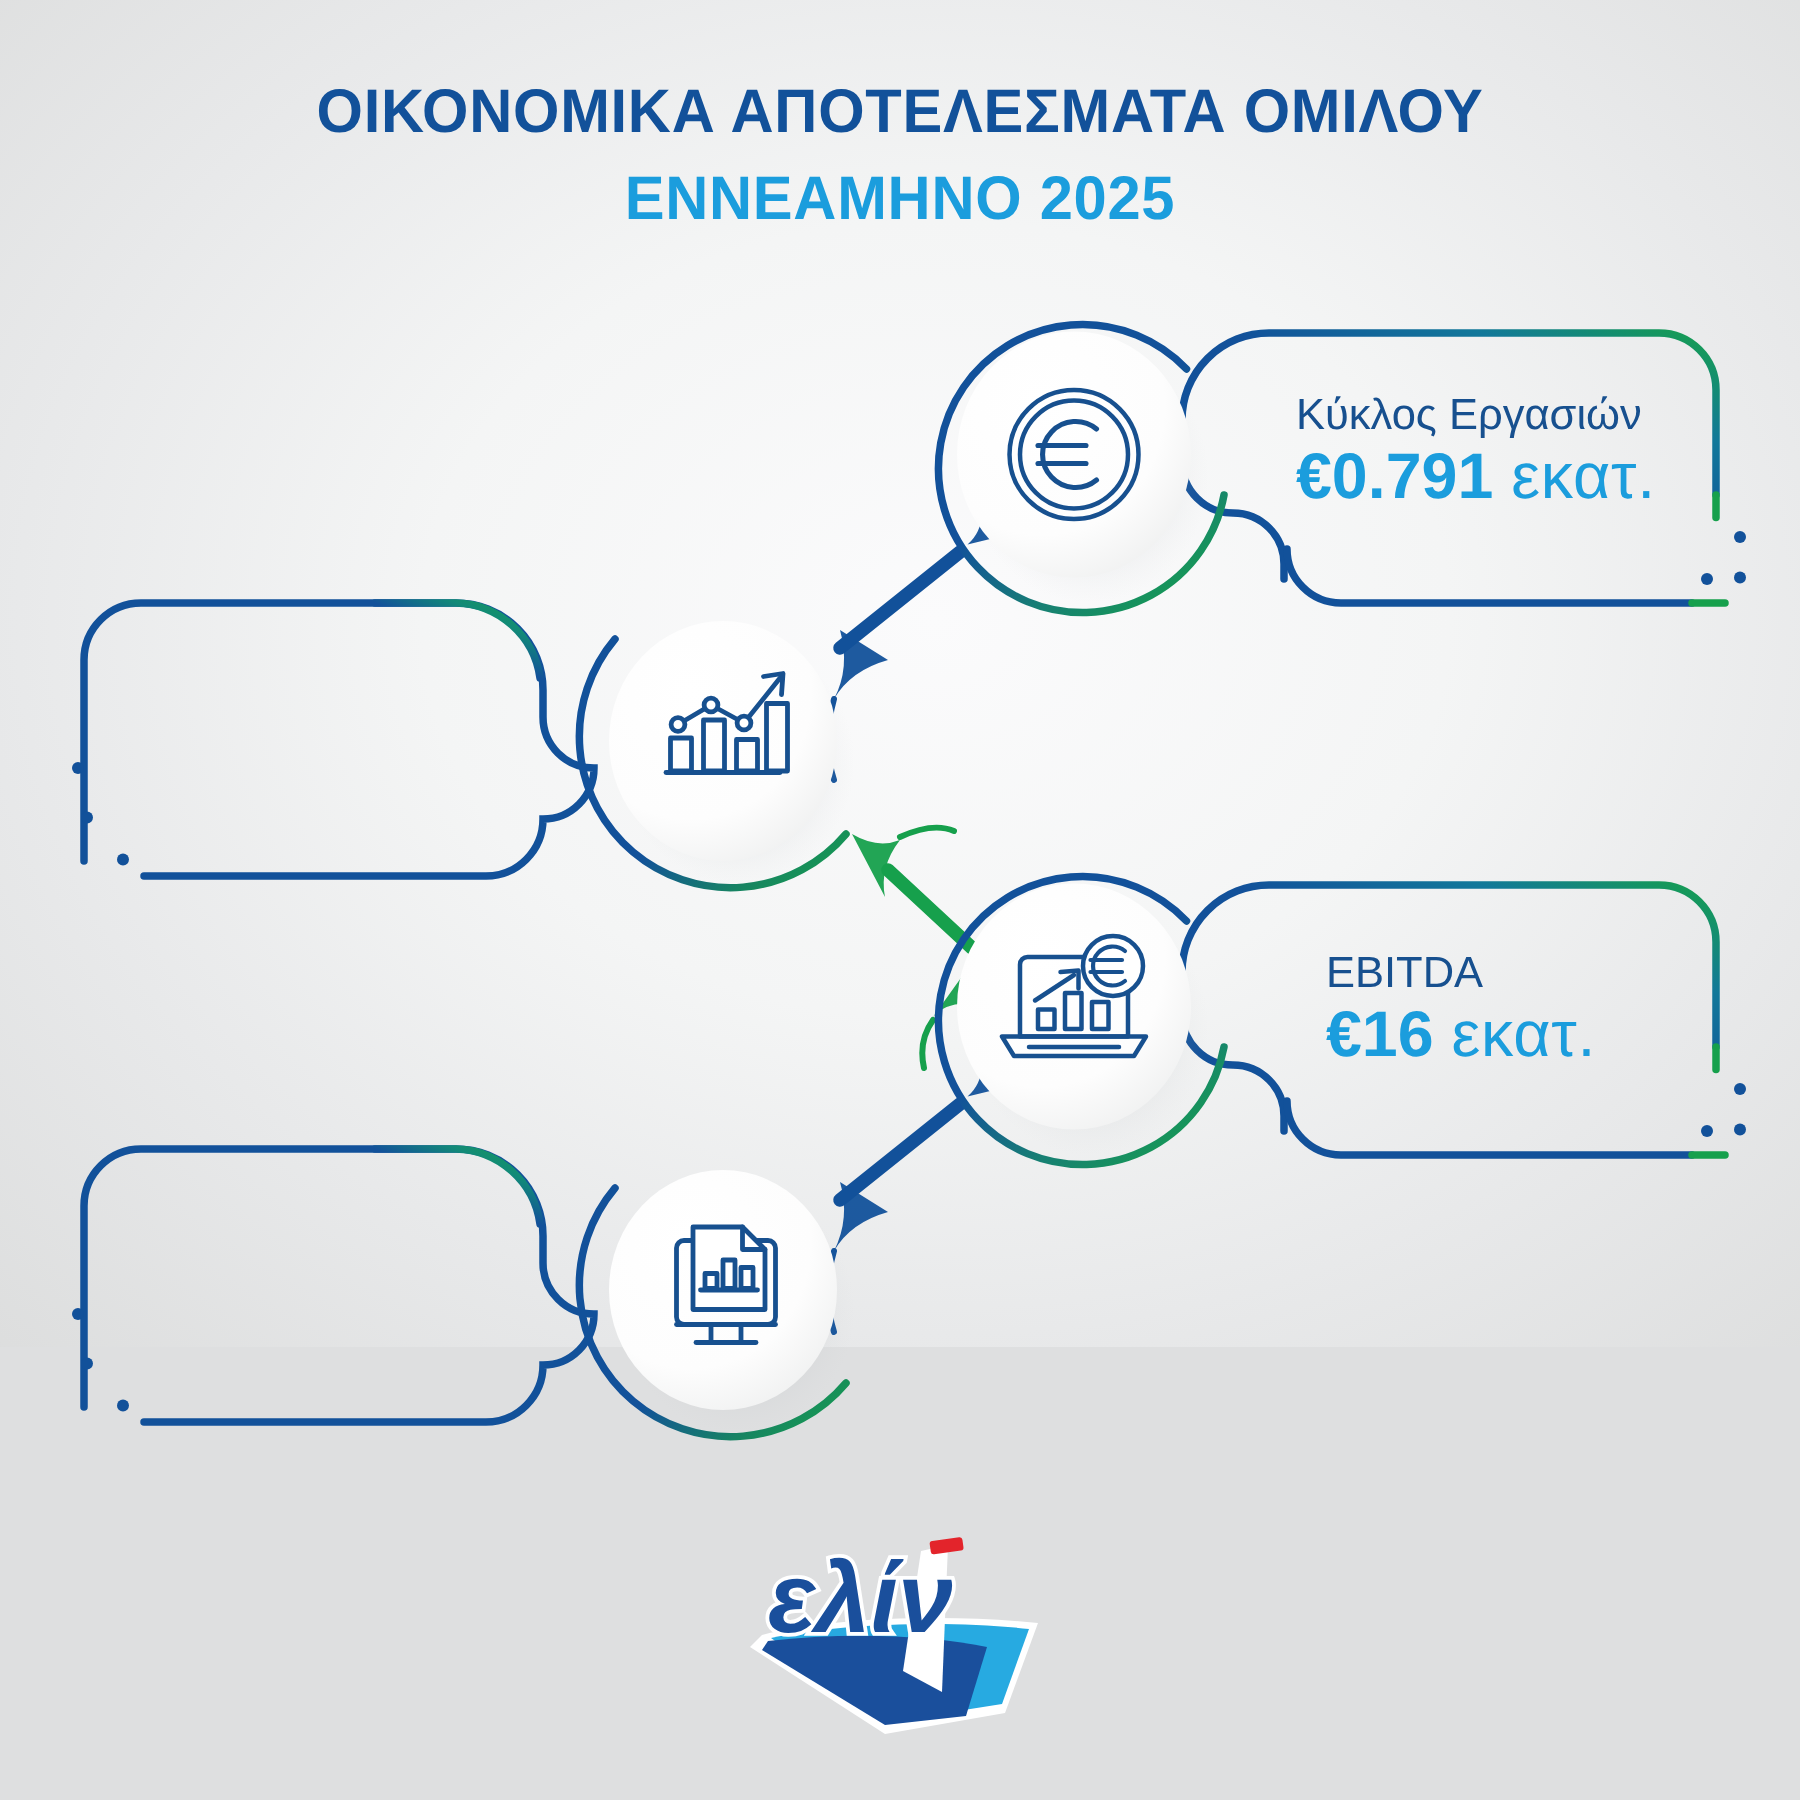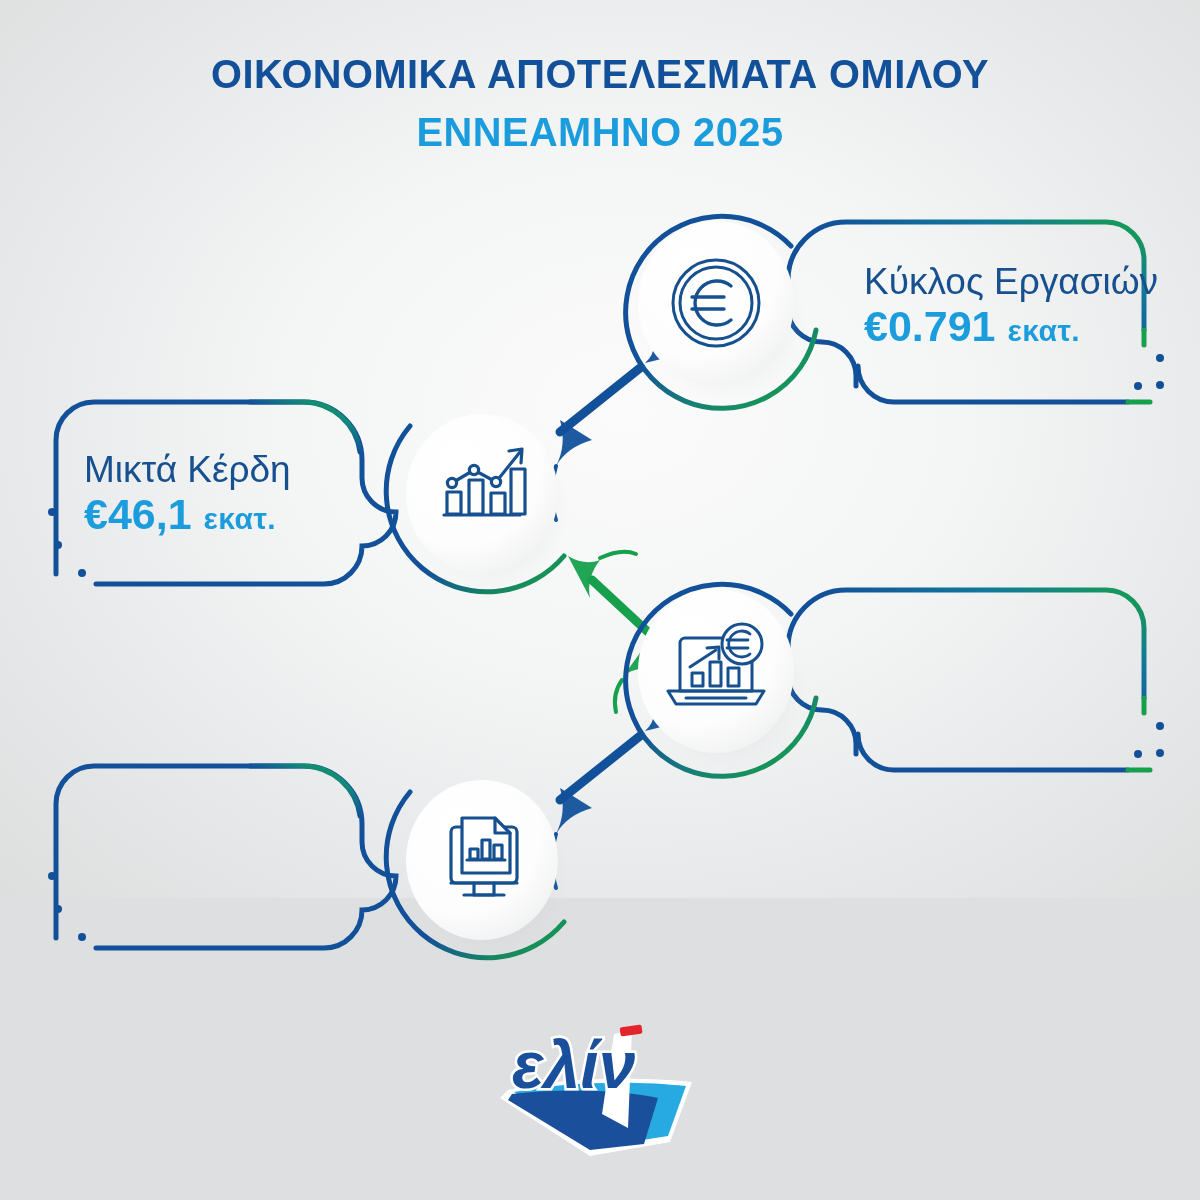--- a/index.html
+++ b/index.html
@@ -28,27 +28,27 @@
   .title-line2{
     font-size:41px;font-weight:bold;color:#1b9ddd;
     letter-spacing:0.5px;margin-top:12px;white-space:nowrap;
     transform:scaleX(0.97);transform-origin:center;
   }
   
   #art{position:absolute;top:0;left:0;width:1200px;height:1200px;}
   
   .card-text{position:absolute;}
   .card-text .lbl{
-    color:#17508f;font-size:37px;line-height:1.06;white-space:nowrap;
+    color:#17508f;font-size:29px;line-height:1.06;white-space:nowrap;
   }
   .card-text .val{
     font-size:43px;line-height:1.12;white-space:nowrap;color:#1b9ddd;
     font-weight:bold;margin-top:1px;
   }
-  .card-text .val .unit{font-weight:bold;font-size:30px;letter-spacing:0.5px;}
+  .card-text .val .unit{font-weight:normal;font-size:43px;letter-spacing:0.5px;}
   .t-right{text-align:left;}
   .t-left{text-align:left;}
   
   #txt-revenue{left:864px;top:262px;}
   #txt-gross{left:84px;top:450px;}
   #txt-ebitda{left:884px;top:634px;}
   #txt-ebt{left:84px;top:812px;}
   
   #logo{position:absolute;left:494px;top:1016px;width:212px;height:140px;}
 </style>
@@ -243,30 +243,30 @@
   </svg>
 
   <div class="card-text t-right" id="txt-revenue">
     <div class="lbl">Κύκλος Εργασιών</div>
     <div class="val">
       <span>€0.791</span>
       <span class="unit">εκατ.</span>
     </div>
   </div>
 
-  <div class="card-text t-left" id="txt-gross">
-    <div class="lbl">Μικτά Κέρδη</div>
+
+  <div class="card-text t-right" id="txt-ebitda">
+    <div class="lbl">EBITDA</div>
     <div class="val">
-      <span>€46,1</span>
+      <span>€16</span>
       <span class="unit">εκατ.</span>
     </div>
   </div>
 
 
-
   <svg id="logo" viewBox="0 0 212 140">
     <g>
       <path d="M 14 74 C 60 62 140 60 198 66 L 176 126 L 96 140 L 6 82 Z" fill="#ffffff"></path>
       <path d="M 20 76 C 66 66 140 64 192 70 L 174 120 L 98 132 Z" fill="#27aae1"></path>
       <path d="M 18 78 C 70 72 126 74 164 82 L 150 128 L 96 134 L 14 84 Z" fill="#1a4f9c"></path>
     </g>
     <g>
       <path d="M 120 18 L 138 14 L 134 112 L 108 98 Z" fill="#ffffff"></path>
       <path d="M 122 20 L 136 17 L 133 106 L 112 95 Z" fill="#ffffff"></path>
     </g>

